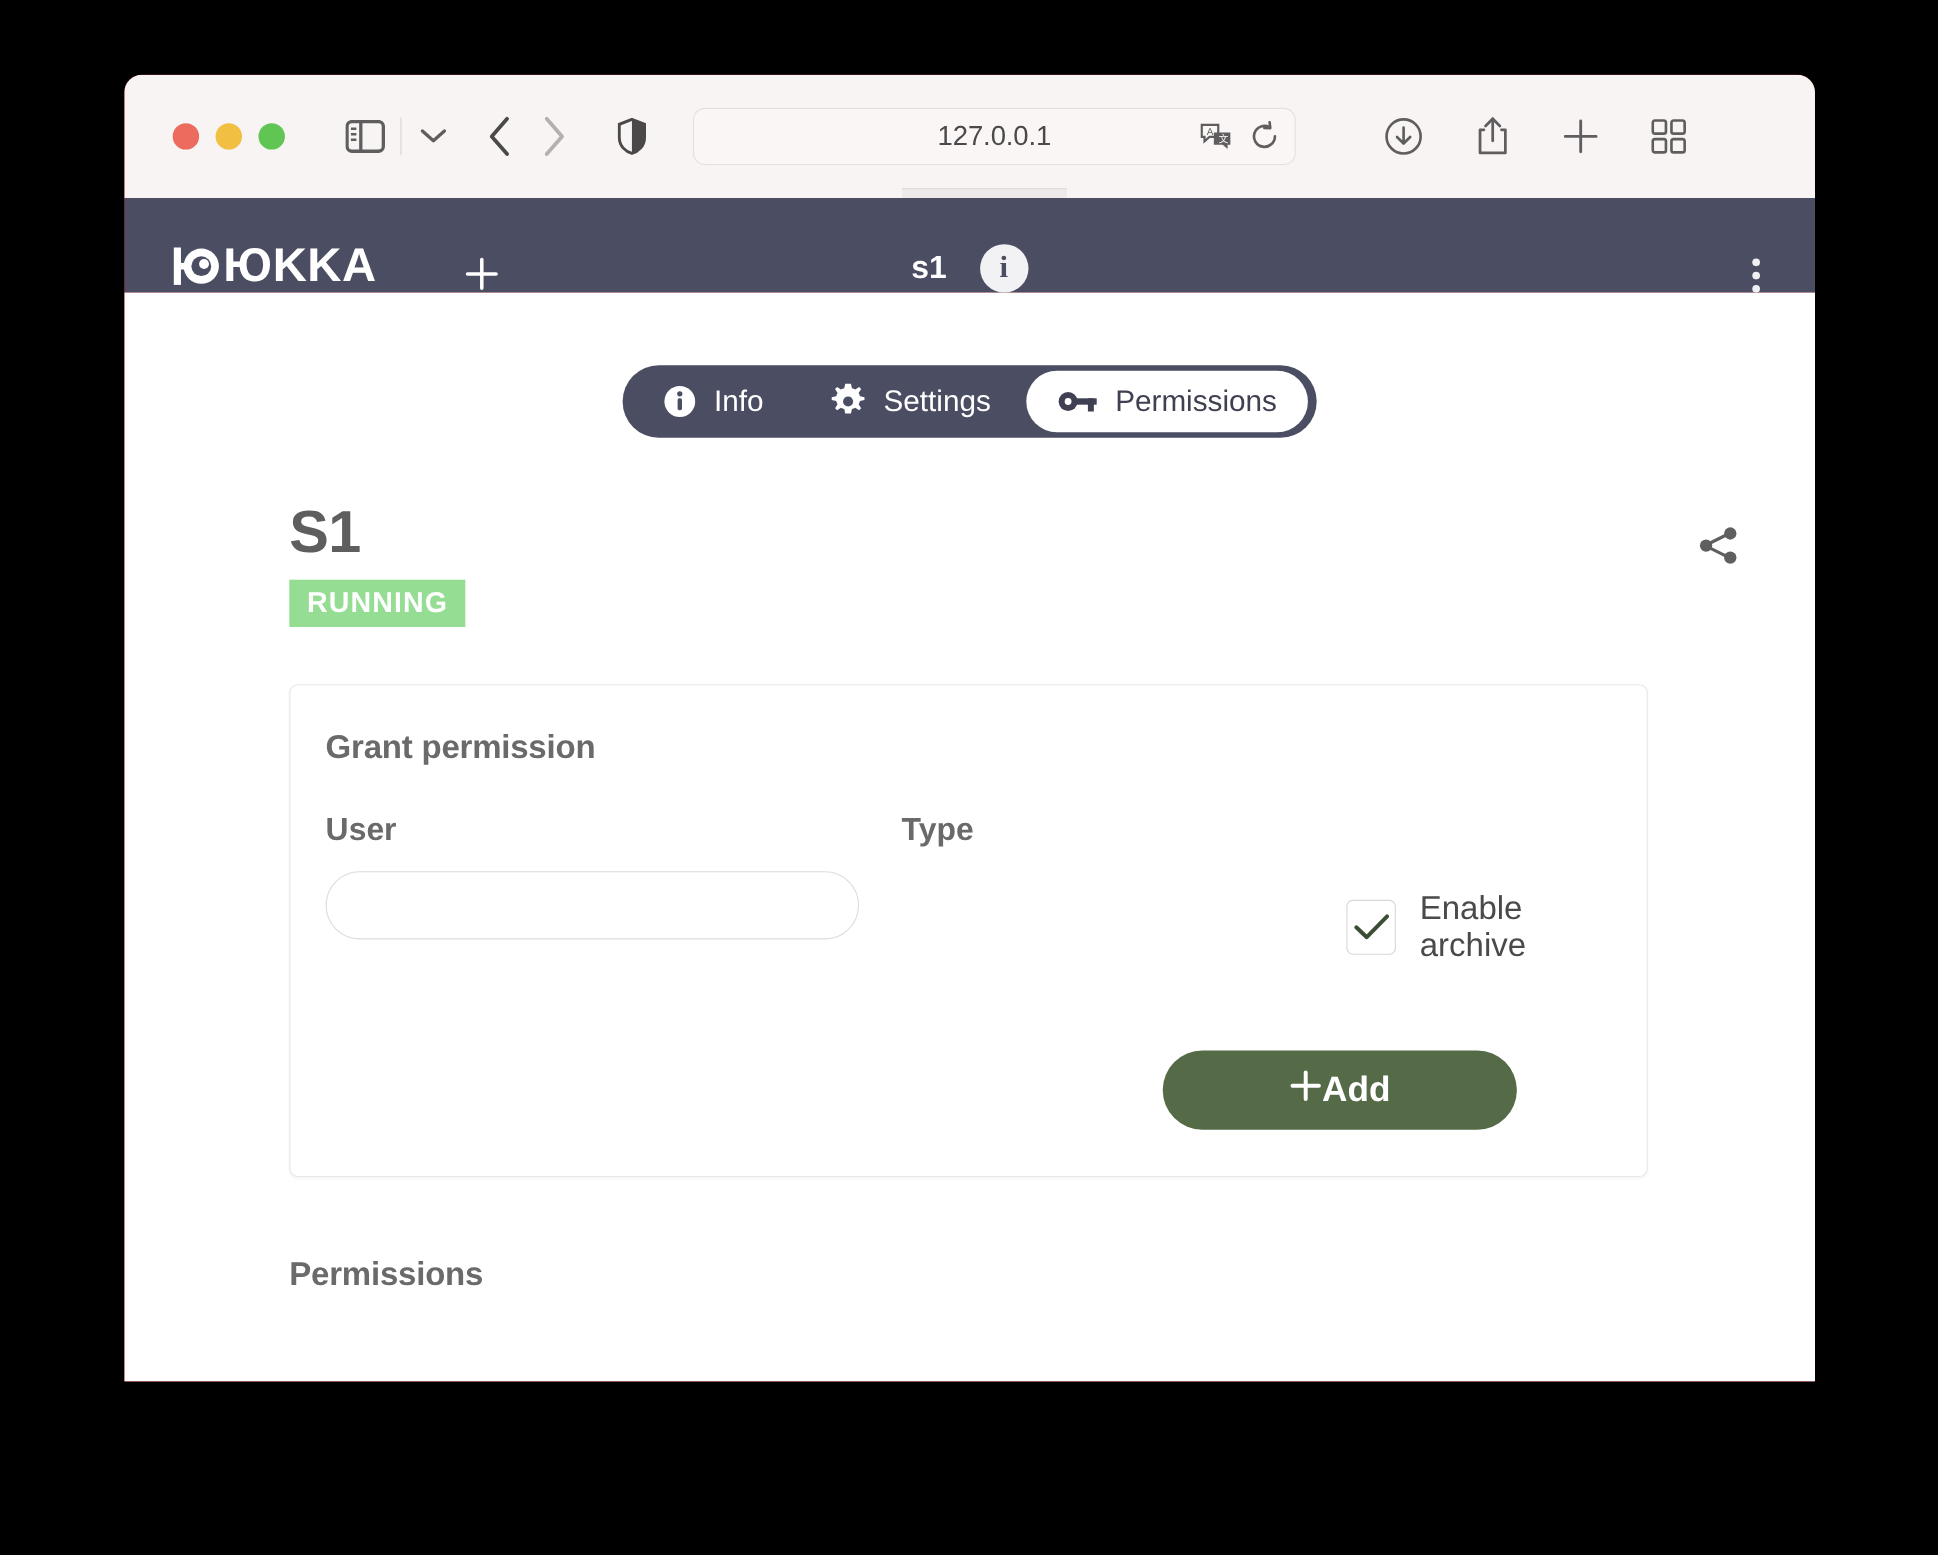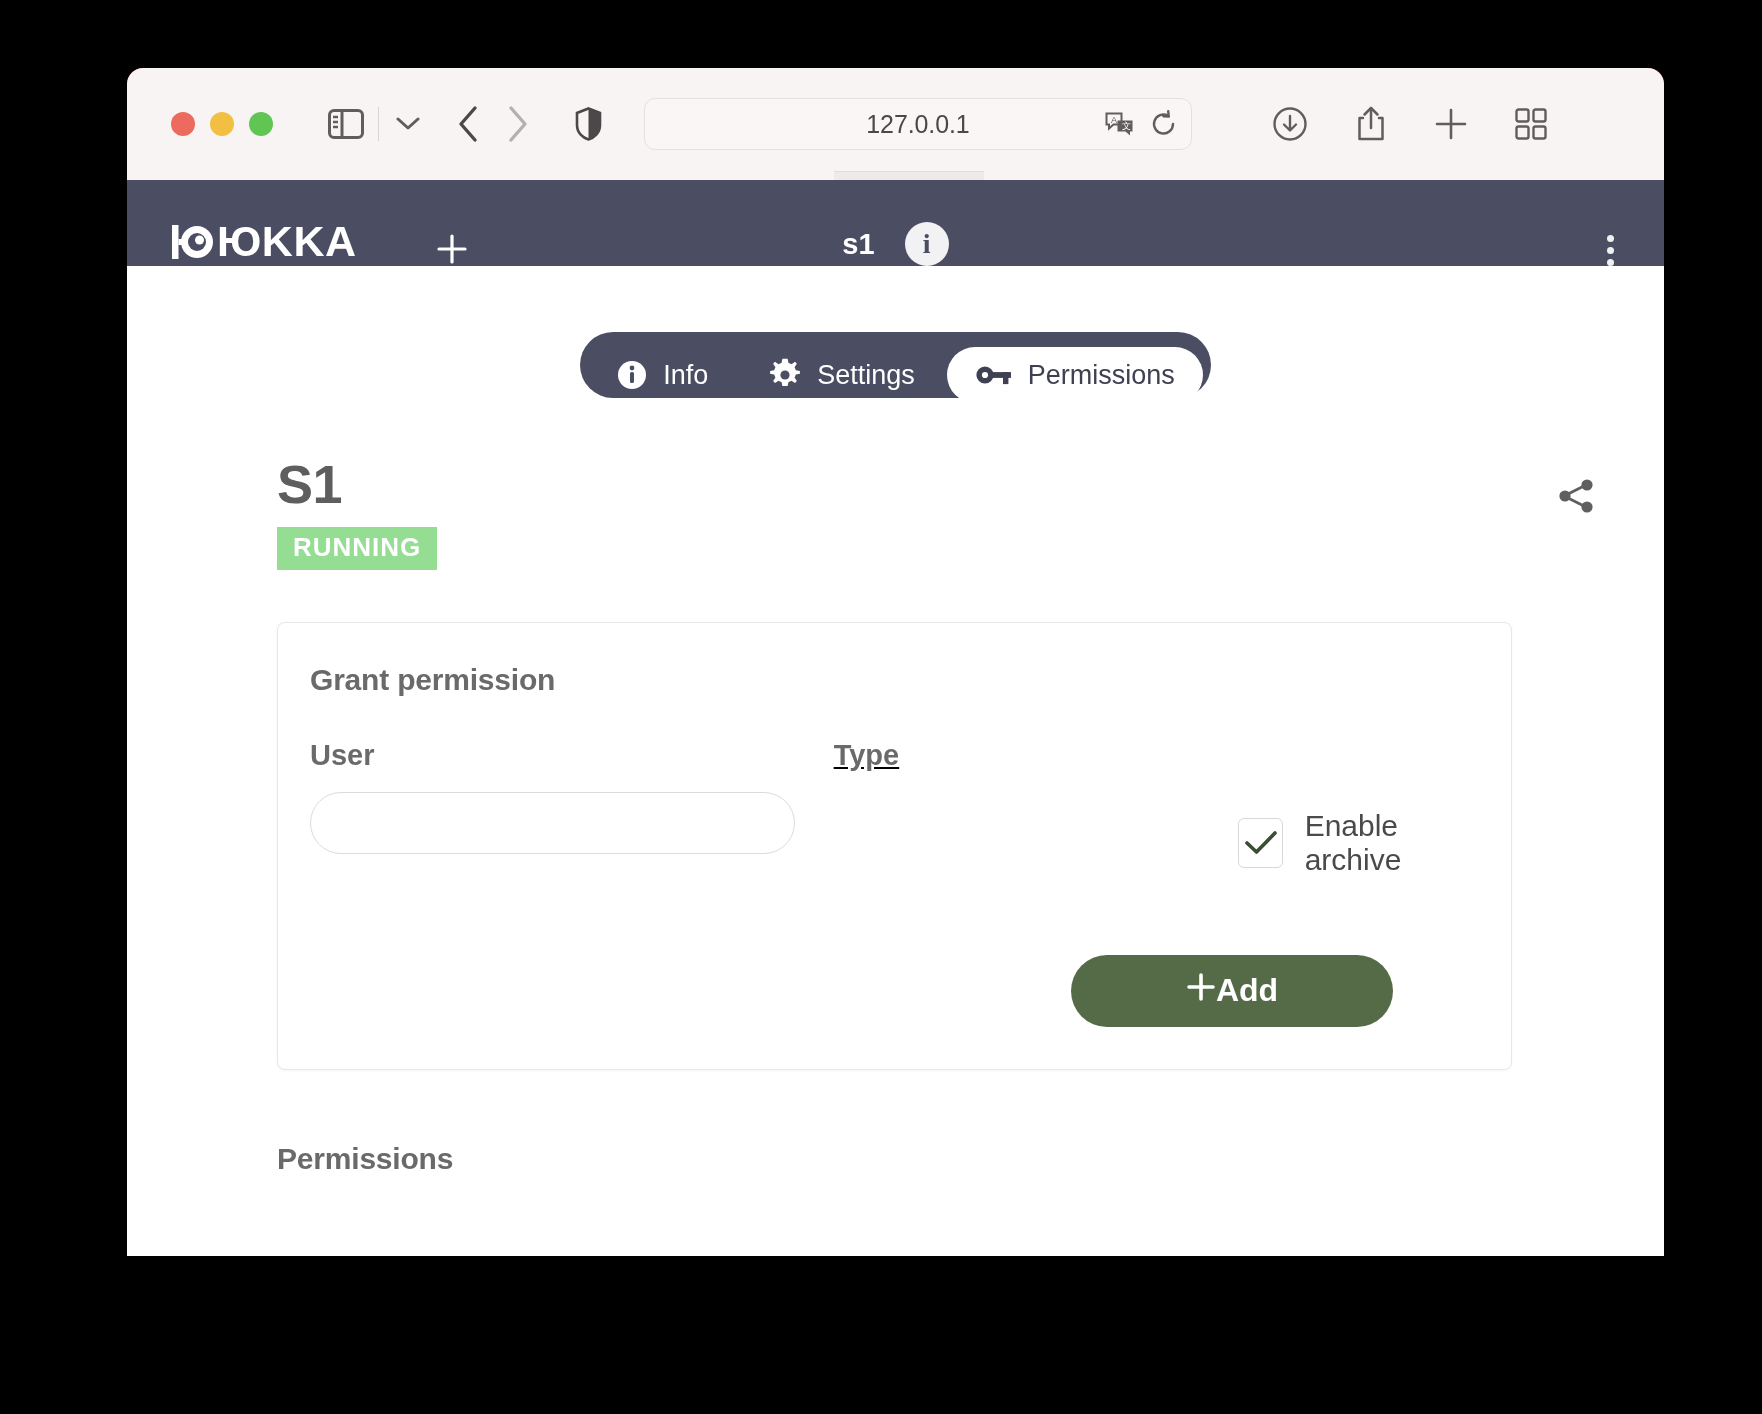--- a/index.html
+++ b/index.html
@@ -8,21 +8,21 @@
     width: 1762px;
     height: 1414px;
     background: #000000;
     font-family: "Liberation Sans", sans-serif;
     overflow: hidden;
   }
 
   
   .browser-window {
     position: absolute;
-    left: 127px;
+    left: 113px;
     top: 68px;
     width: 1537px;
     height: 1188px;
     background: #b91c1c;
     border-radius: 16px 16px 0 0;
     overflow: hidden;
     display: flex;
     flex-direction: column;
   }
 
@@ -185,20 +185,21 @@
   .tabs-wrap {
     display: flex;
     justify-content: center;
     padding-top: 66px;
   }
   .tabs {
     background: #4b4d62;
     border-radius: 40px;
     height: 66px;
     display: flex;
+    align-items: center;
     padding: 15px 8px;
     gap: 4px;
   }
   .tab {
     display: flex;
     align-items: center;
     gap: 15px;
     height: 56px;
     padding: 0 28px;
     border-radius: 30px;
@@ -259,21 +260,21 @@
     color: #6a6a6a;
     margin-bottom: 42px;
     letter-spacing: -0.2px;
   }
   .form-row {
     display: flex;
     align-items: flex-start;
     justify-content: center;
   }
   .field-user { width: 545px; }
-  .field-type { width: 390px; margin-left: 39px; text-decoration: underline; }
+  .field-type { width: 390px; margin-left: 39px; }
   .field-label {
     font-size: 29px;
     font-weight: 700;
     color: #6a6a6a;
     margin-bottom: 20px;
     display: block;
   }
   .text-input {
     width: 100%;
     height: 62px;

